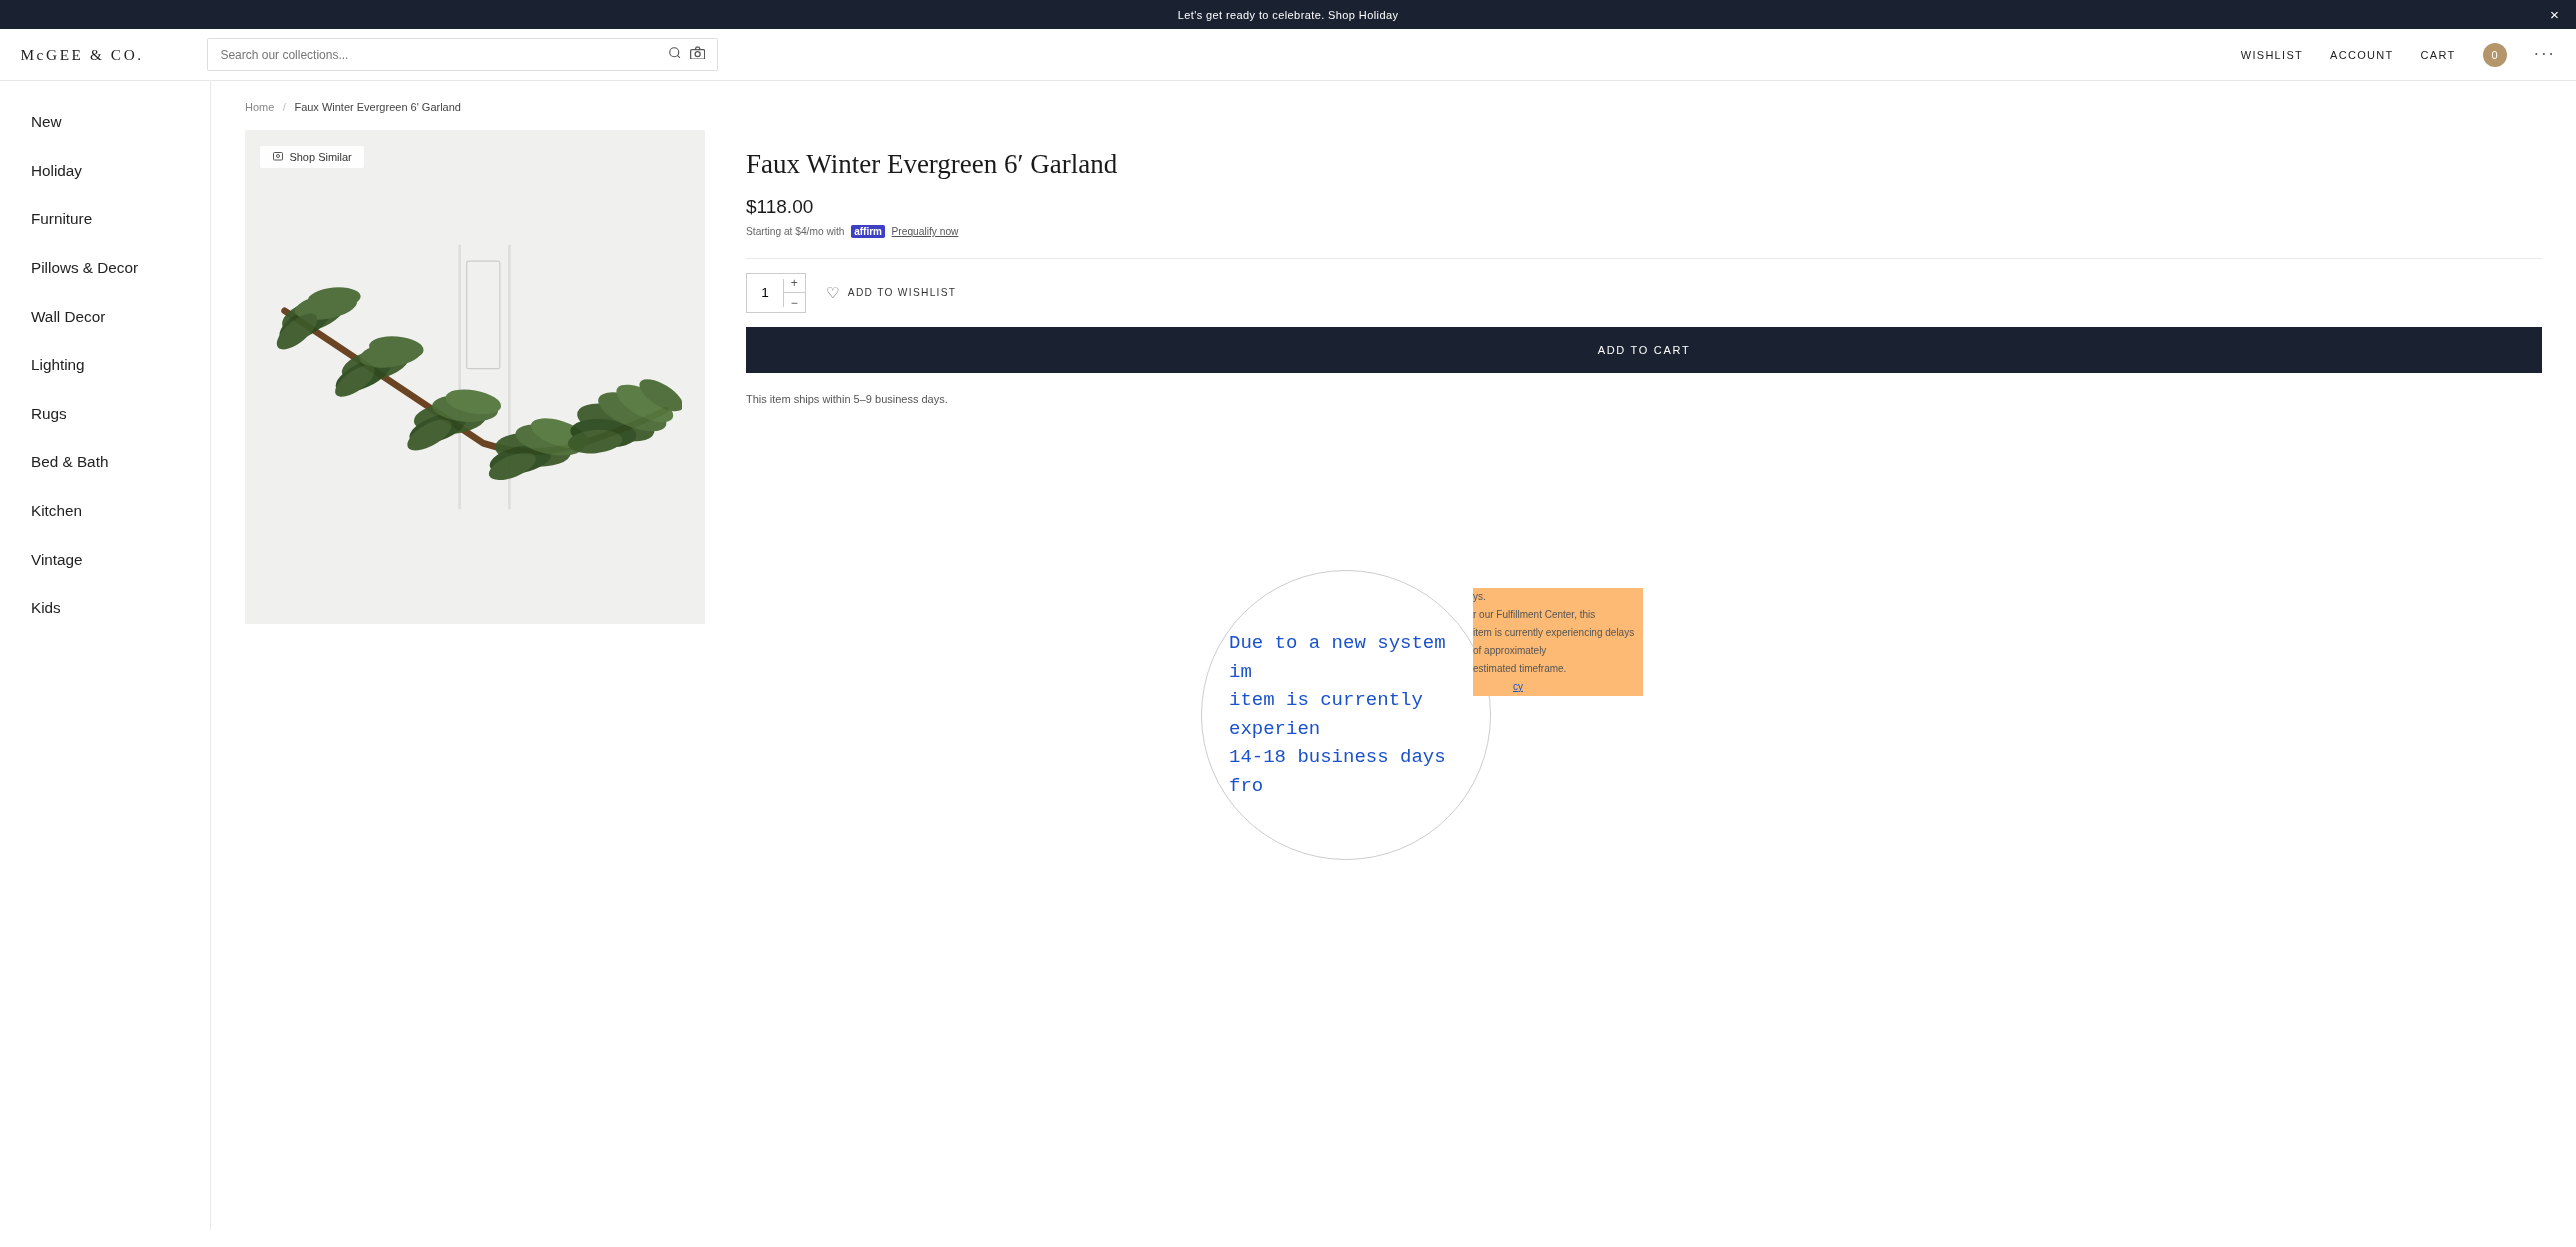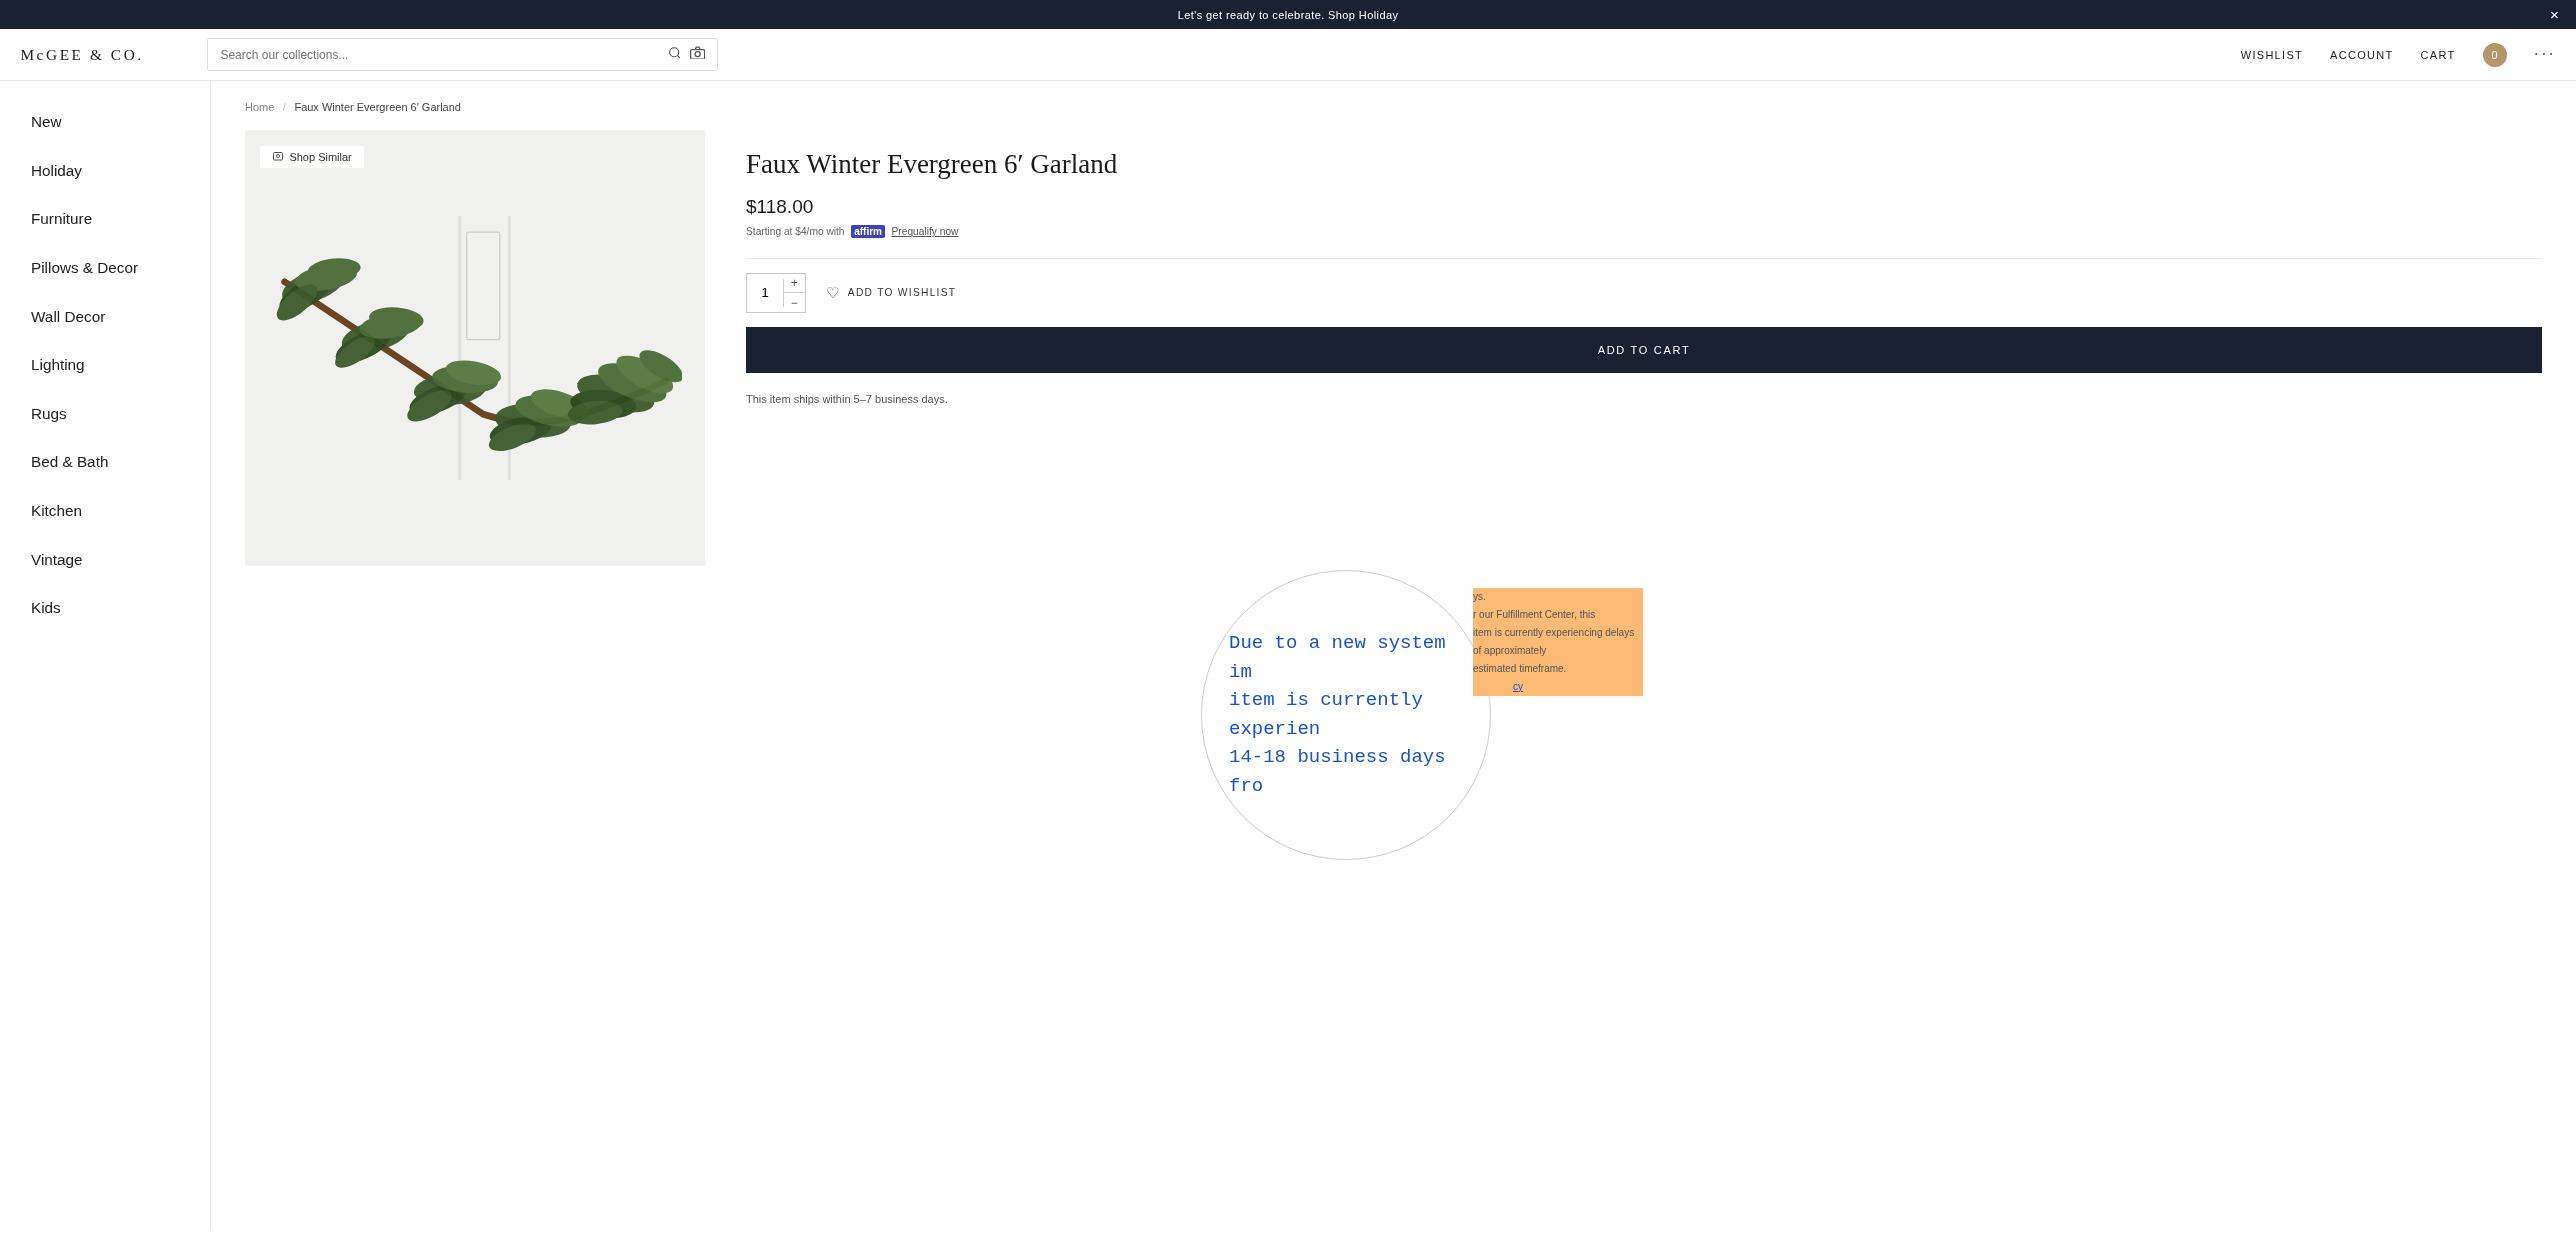--- a/index.html
+++ b/index.html
@@ -154,21 +154,21 @@
     #product-image-container {
       position: relative;
       width: 460px;
       min-width: 460px;
       background: #f5f5f3;
       border-radius: 1.7px;
       overflow: visible;
     }
     #product-image {
       width: 100%;
-      height: 436px;
+      height: 494px;
       background: #f0f0ee;
       position: relative;
       overflow: hidden;
       border-radius: 1.7px;
     }
     .shop-similar-btn {
       position: absolute;
       top: 15.3px;
       left: 15.3px;
       display: flex;
@@ -511,21 +511,21 @@
             <span>ADD TO WISHLIST</span>
           </button>
         </div>
 
         
         <button id="add-to-cart-btn">ADD TO CART</button>
 
         
         <div id="shipping-info">
           <p>
-            <span>This item ships within</span><span> 5–7 business days.</span>
+            <span>This item ships within</span><span> 5–9 business days.</span>
           </p>
         </div>
       </div>
     </div>
   </div>
 </div>
 
 <div id="magnifier-overlay">
   <p class="magnifier-text-main">
     Due to a new system im<br>item is currently experien<br>14-18 business days fro

